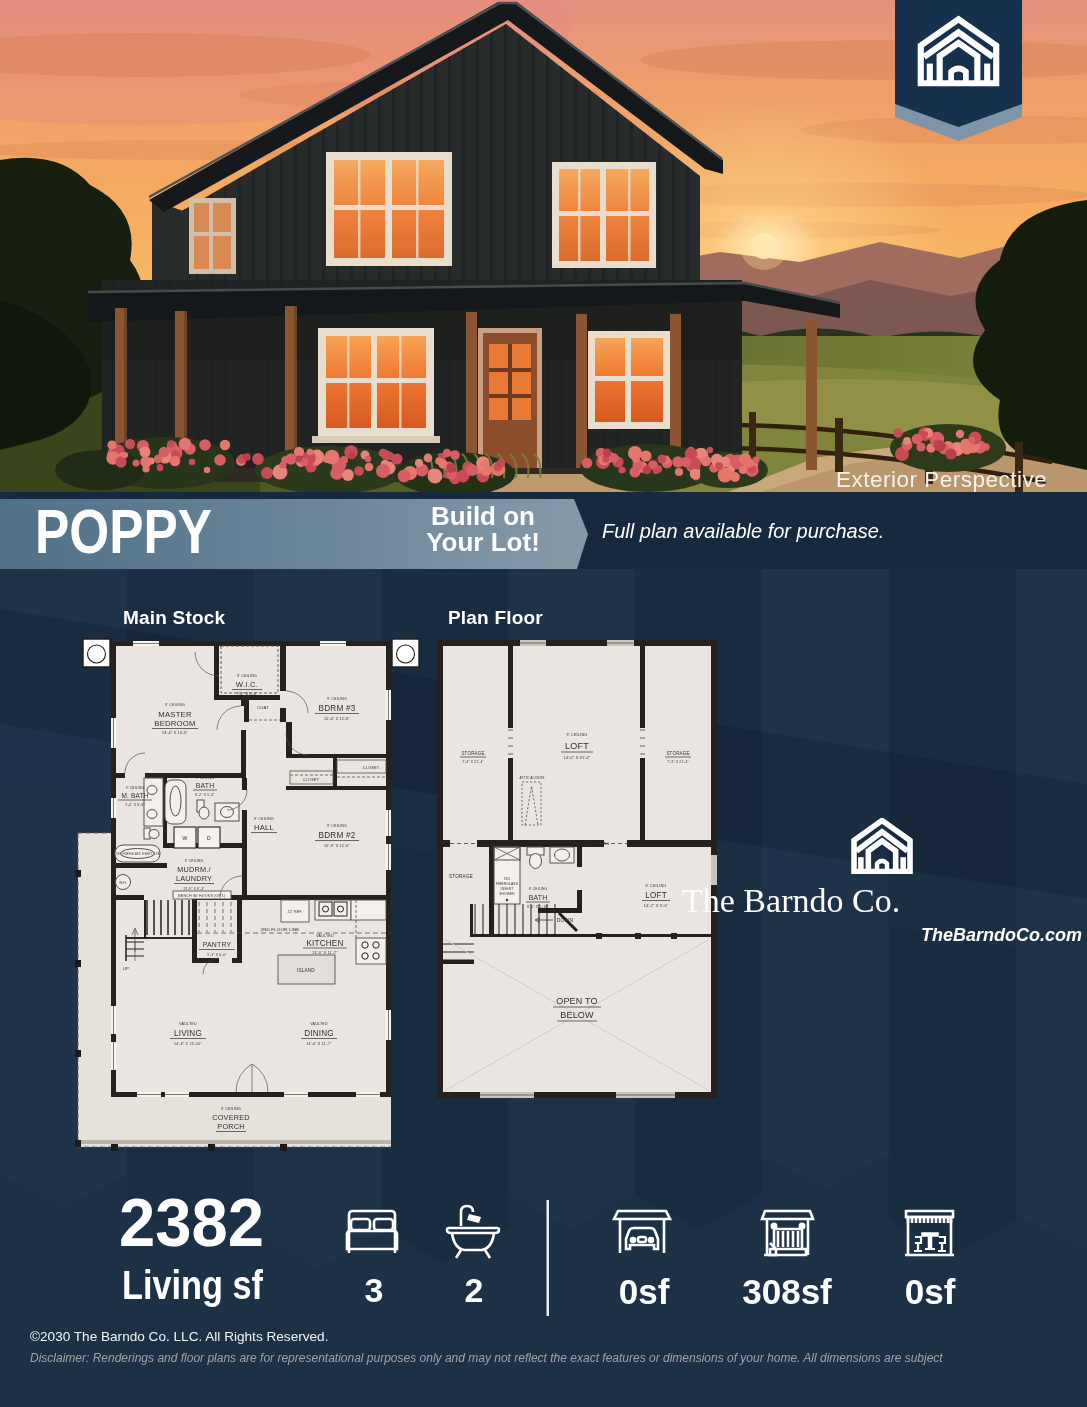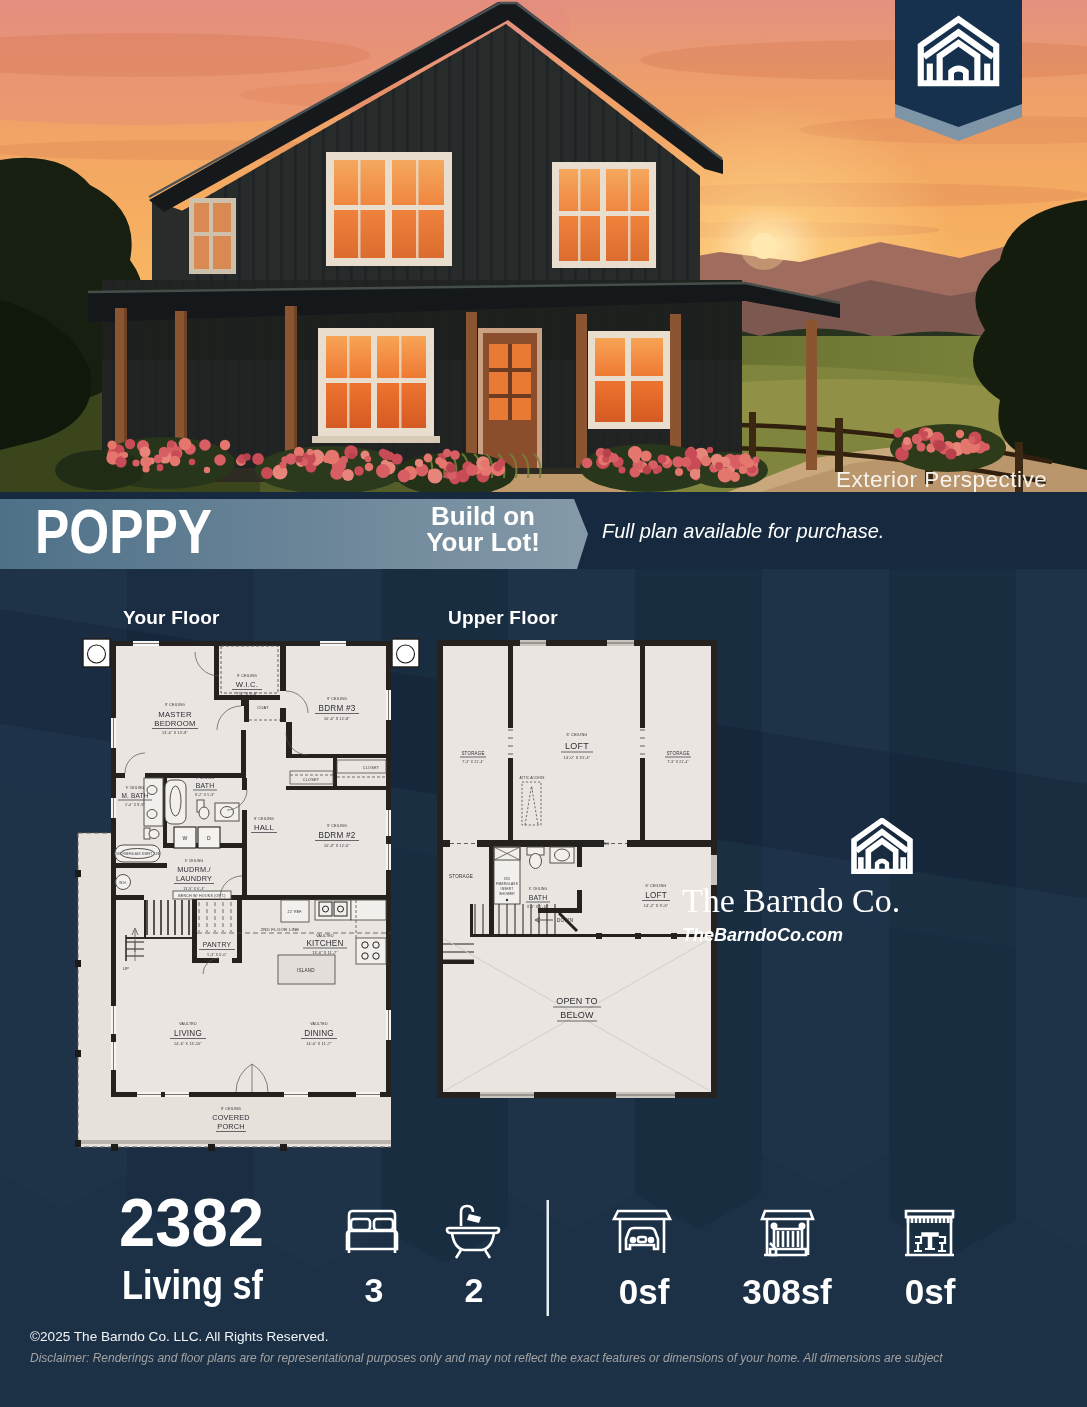--- a/index.html
+++ b/index.html
@@ -449,23 +449,23 @@
 <polygon points="1016,0 1143,0 1143,645 1079.5,680 1016,645"></polygon>
 </g>
 <g fill="#101f30" opacity="0.16">
 <polygon points="127,0 254,0 254,633 190.5,668 127,633"></polygon>
 <polygon points="381,0 508,0 508,659 444.5,694 381,659"></polygon>
 <polygon points="635,0 762,0 762,625 698.5,660 635,625"></polygon>
 <polygon points="889,0 1016,0 1016,651 952.5,686 889,651"></polygon>
 </g>
 </svg>
 
-<div class="abs" style="left:123px;top:607px;font-size:19px;font-weight:bold;color:#ffffff;letter-spacing:0.2px">Your Floor</div>
-
-<div class="abs" style="left:448px;top:607px;font-size:19px;font-weight:bold;color:#ffffff;letter-spacing:0.2px">Upper Floor</div>
+<div class="abs" style="left:123px;top:607px;font-size:19px;font-weight:bold;color:#ffffff;letter-spacing:0.2px">Main Stock</div>
+
+<div class="abs" style="left:448px;top:607px;font-size:19px;font-weight:bold;color:#ffffff;letter-spacing:0.2px">Plan Floor</div>
 
 <svg class="abs" style="left:75px;top:630px" width="350" height="525" viewBox="0 0 350 525">
 
 <rect x="3" y="203" width="33" height="314" fill="#e6e1db"></rect>
 <rect x="3" y="467" width="313" height="50" fill="#e6e1db"></rect>
 <g stroke="#6a655e" stroke-width="1" stroke-dasharray="5,3" fill="none">
         <path d="M3,203 L3,517 L316,517"></path>
         <path d="M3,203 L36,203"></path>
       </g>
 <rect x="3" y="510" width="313" height="4" fill="#b8b3ac"></rect>
@@ -901,21 +901,21 @@
  <path d="M9,53 L50,22 L91,53"></path>
  <path d="M28,86 L28,53 L50,37 L72,53 L72,86"></path>
  <path d="M16,63 L16,86"></path>
  <path d="M84,63 L84,86"></path>
  <path d="M42,86 L42,73 Q50,65 58,73 L58,86" stroke-width="7"></path>
 </g>
 </svg>
 
 <div class="abs ser" style="left:682px;top:882px;width:400px;text-align:left;font-size:34px;color:#ffffff">The Barndo Co.</div>
 
-<div class="abs" style="left:682px;top:925px;width:400px;text-align:left;font-size:18px;font-weight:bold;font-style:italic;color:#ffffff">TheBarndoCo.com</div>
+<div class="abs" style="left:682px;top:925px;width:400px;text-align:right;font-size:18px;font-weight:bold;font-style:italic;color:#ffffff">TheBarndoCo.com</div>
 
 <svg class="abs" style="left:0px;top:1185px" width="1087" height="135" viewBox="0 0 1087 135">
 
 <text x="119" y="61" font-size="68" font-weight="bold" fill="#ffffff" textLength="145" lengthAdjust="spacingAndGlyphs">2382</text>
 
 <text x="122" y="114" font-size="40" font-weight="bold" fill="#ffffff" textLength="141" lengthAdjust="spacingAndGlyphs">Living sf</text>
 
 <rect x="546.5" y="15" width="2.5" height="116" fill="#e8eef2"></rect>
 
 <g transform="translate(345,24)" stroke="#ffffff" stroke-width="2.6" fill="none">
@@ -970,18 +970,18 @@
  <path d="M0,46 L49,46"></path>
  <path d="M17,24 L33,24 L33,27 L26.5,27 L26.5,40 L23.5,40 L23.5,27 L17,27 Z" fill="#ffffff" stroke-width="1.5"></path>
  <path d="M20,40 L30,40" stroke-width="2"></path>
  <path d="M10,28 L16,28 L16,34 L10,34 M13,34 L13,42 M9,42 L17,42" stroke-width="2.2"></path>
  <path d="M34,28 L40,28 L40,34 L34,34 M37,34 L37,42 M33,42 L41,42" stroke-width="2.2"></path>
 </g>
 
 <text x="930" y="119" font-size="35" font-weight="bold" fill="#ffffff" text-anchor="middle">0sf</text>
 </svg>
 
-<div class="abs" style="left:30px;top:1329px;font-size:13.6px;color:#f2f4f6;white-space:nowrap">©2025 The Barndo Co. LLC. All Rights Reserved.</div>
+<div class="abs" style="left:30px;top:1329px;font-size:13.6px;color:#f2f4f6;white-space:nowrap">©2030 The Barndo Co. LLC. All Rights Reserved.</div>
 
 <div class="abs" style="left:30px;top:1351px;font-size:12px;font-style:italic;color:#a3a3a3;white-space:nowrap">Disclaimer: Renderings and floor plans are for representational purposes only and may not reflect the exact features or dimensions of your home. All dimensions are subject</div>
 
 
 </div>
 
 </body></html>

